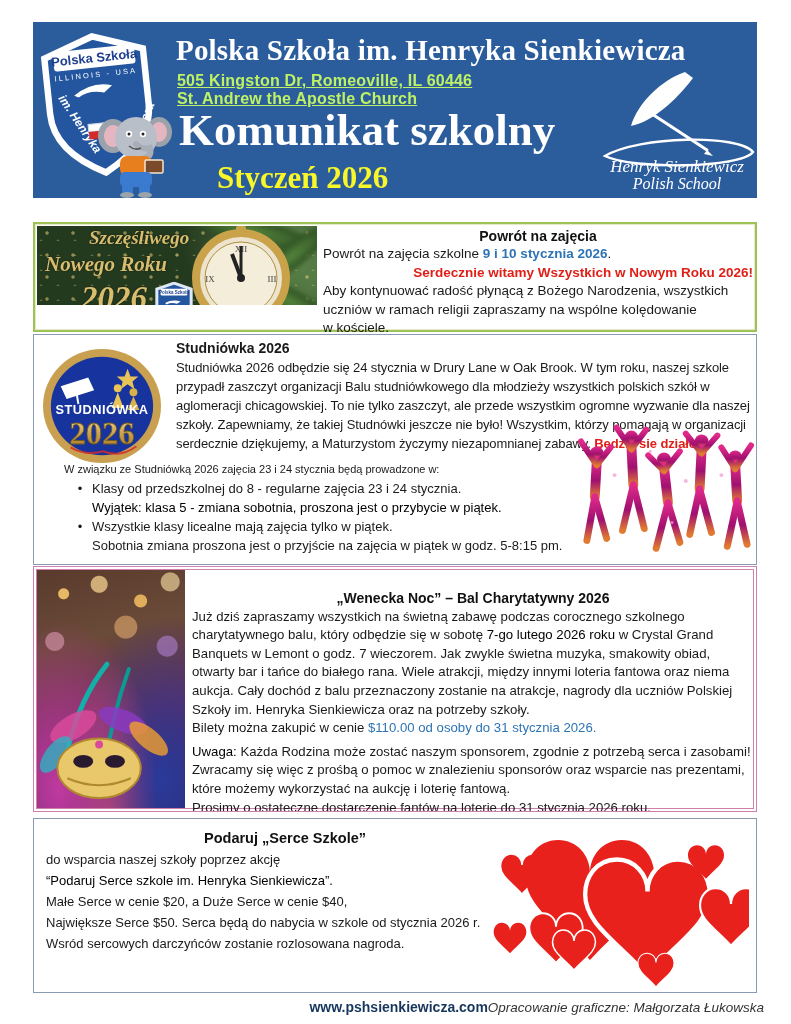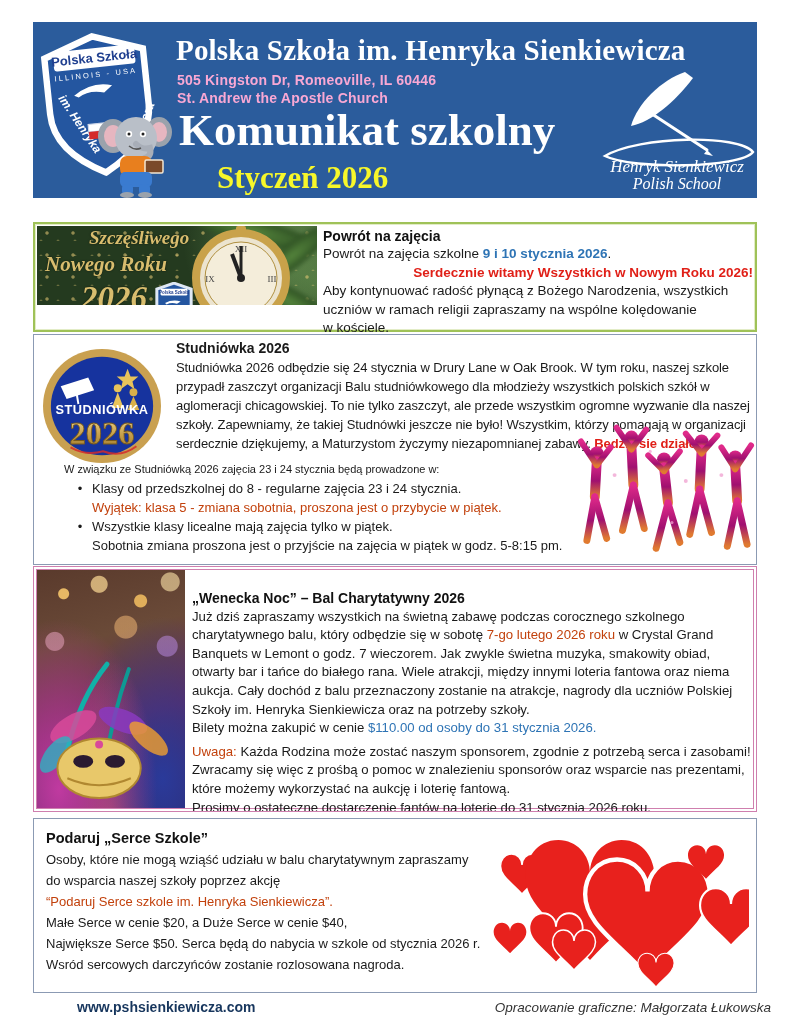--- a/index.html
+++ b/index.html
@@ -10,41 +10,41 @@
   *{box-sizing:border-box;}
   .abs{position:absolute;}
 
   
   .header{
     position:absolute;left:33px;top:22px;width:724px;height:176px;
     background:#2b5c9c;overflow:hidden;
   }
   .school-name{position:absolute;left:143px;top:12px;color:#fff;
     font-family:"Liberation Serif",serif;font-weight:bold;font-size:29px;letter-spacing:.2px;}
-  .addr{position:absolute;left:144px;color:#f9a8d4;font-size:14px;font-weight:bold;letter-spacing:.2px;}
+  .addr{position:absolute;left:144px;color:#bef264;font-size:16px;font-weight:bold;letter-spacing:.2px;text-decoration:underline;}
   .addr1{top:50px;}
   .addr2{top:68px;}
   .newsletter-title{position:absolute;left:146px;top:82px;color:#fff;
     font-family:"Liberation Serif",serif;font-weight:bold;font-size:45px;}
   .issue-month{position:absolute;left:184px;top:138px;color:#f7f72a;
     font-family:"Liberation Serif",serif;font-weight:bold;font-size:31px;}
   .shield-wrap{position:absolute;left:10px;top:9px;width:112px;height:148px;transform:rotate(-6deg);}
   .elephant-wrap{position:absolute;left:60px;top:84px;width:94px;height:92px;}
   .logo-right{position:absolute;left:556px;top:46px;width:176px;height:126px;}
 
   
   .box{position:absolute;left:33px;width:724px;background:#fff;}
   #sec1{top:222px;height:110px;border:2px solid #9fc258;box-shadow:inset 0 0 0 1px #e2ecc6;}
   #sec2{top:334px;height:231px;border:1px solid #8b9ab3;padding:3px 4px 0 4px;overflow:hidden;}
   #sec3{top:566px;height:246px;border:1px solid #cf7fae;outline:1px solid #cf7fae;outline-offset:-4px;overflow:hidden;}
   #sec4{top:818px;height:175px;border:1px solid #8b9ab3;padding:9px 14px 0 12px;overflow:hidden;}
 
-  .sec-title{font-weight:bold;font-size:14px;color:#111;}
+  .sec-title{font-weight:bold;font-size:14px;color:#111;text-align:center;}
   .t-blue{color:#2e74b5;}
-  .t-red{color:#c2410c;}
+  .t-red{color:#000000;}
   .t-redb{color:#e01f17;font-weight:bold;text-align:right;}
 
   
   .ny-panel{
     position:absolute;left:2px;top:2px;width:280px;height:79px;overflow:hidden;
     background-image:
       radial-gradient(circle at 10px 7px, rgba(235,205,120,.55) 1.2px, transparent 2.2px),
       radial-gradient(circle at 4px 15px, rgba(235,205,120,.35) 1px, transparent 1.8px),
       radial-gradient(circle at 86% 18%, rgba(140,190,110,.45), transparent 38%),
       radial-gradient(circle at 100% 70%, rgba(110,160,85,.5), transparent 40%);
@@ -84,22 +84,22 @@
       linear-gradient(165deg,#5a3a2c 0%,#6a4a38 30%,#6a2a55 62%,#2c2058 100%);
   }
   .s3text{position:absolute;left:158px;top:22px;width:562px;font-size:13.2px;line-height:18.6px;}
   .gap4{height:5px;}
 
   
   .s4text{width:478px;font-size:13px;line-height:21px;}
   .hearts-wrap{position:absolute;left:455px;top:4px;width:260px;height:168px;}
 
   
-  .footer{position:absolute;left:47px;top:999px;width:724px;display:flex;
-    justify-content:space-between;align-items:baseline;}
+  .footer{position:absolute;left:40px;top:999px;width:724px;display:flex;
+    justify-content:flex-end;align-items:baseline;}
   .site{font-weight:bold;font-size:14px;color:#17365d;padding-left:30px;}
   .credit{font-style:italic;font-size:13.5px;color:#333;}
 </style>
 </head>
 <body>
 
 <div class="header">
 
   <div class="shield-wrap">
     <svg viewBox="0 0 104 134" width="112" height="148">
@@ -324,21 +324,20 @@
     <div class="gap4"></div>
     <div><span class="t-red">Uwaga:</span><span> Każda Rodzina może zostać naszym sponsorem, zgodnie z potrzebą serca i zasobami! Zwracamy się więc z prośbą o pomoc w znalezieniu sponsorów oraz wsparcie nas prezentami, które możemy wykorzystać na aukcję i loterię fantową.</span></div>
     <div>Prosimy o ostateczne dostarczenie fantów na loterię do 31 stycznia 2026 roku.</div>
     <div class="t-red">Serdecznie dziękujemy za coroczne wspieranie naszej szkoły.</div>
   </div>
 </div>
 
 <div class="box" id="sec4">
   <div class="s4text">
     <div class="sec-title" style="font-size:14.5px">Podaruj „Serce Szkole”</div>
-    <div>Osoby, które nie mogą wziąść udziału w balu charytatywnym zapraszamy</div>
     <div>do wsparcia naszej szkoły poprzez  akcję</div>
     <div class="t-red">“Podaruj Serce szkole im. Henryka Sienkiewicza”.</div>
     <div>Małe Serce w cenie $20, a Duże Serce w cenie $40,</div>
     <div>Największe Serce $50. Serca będą do nabycia w szkole od  stycznia 2026 r.</div>
     <div>Wsród sercowych darczyńców zostanie rozlosowana nagroda.</div>
   </div>
 
   <div class="hearts-wrap">
     <svg viewBox="0 0 260 168" width="260" height="168">
       <defs>

